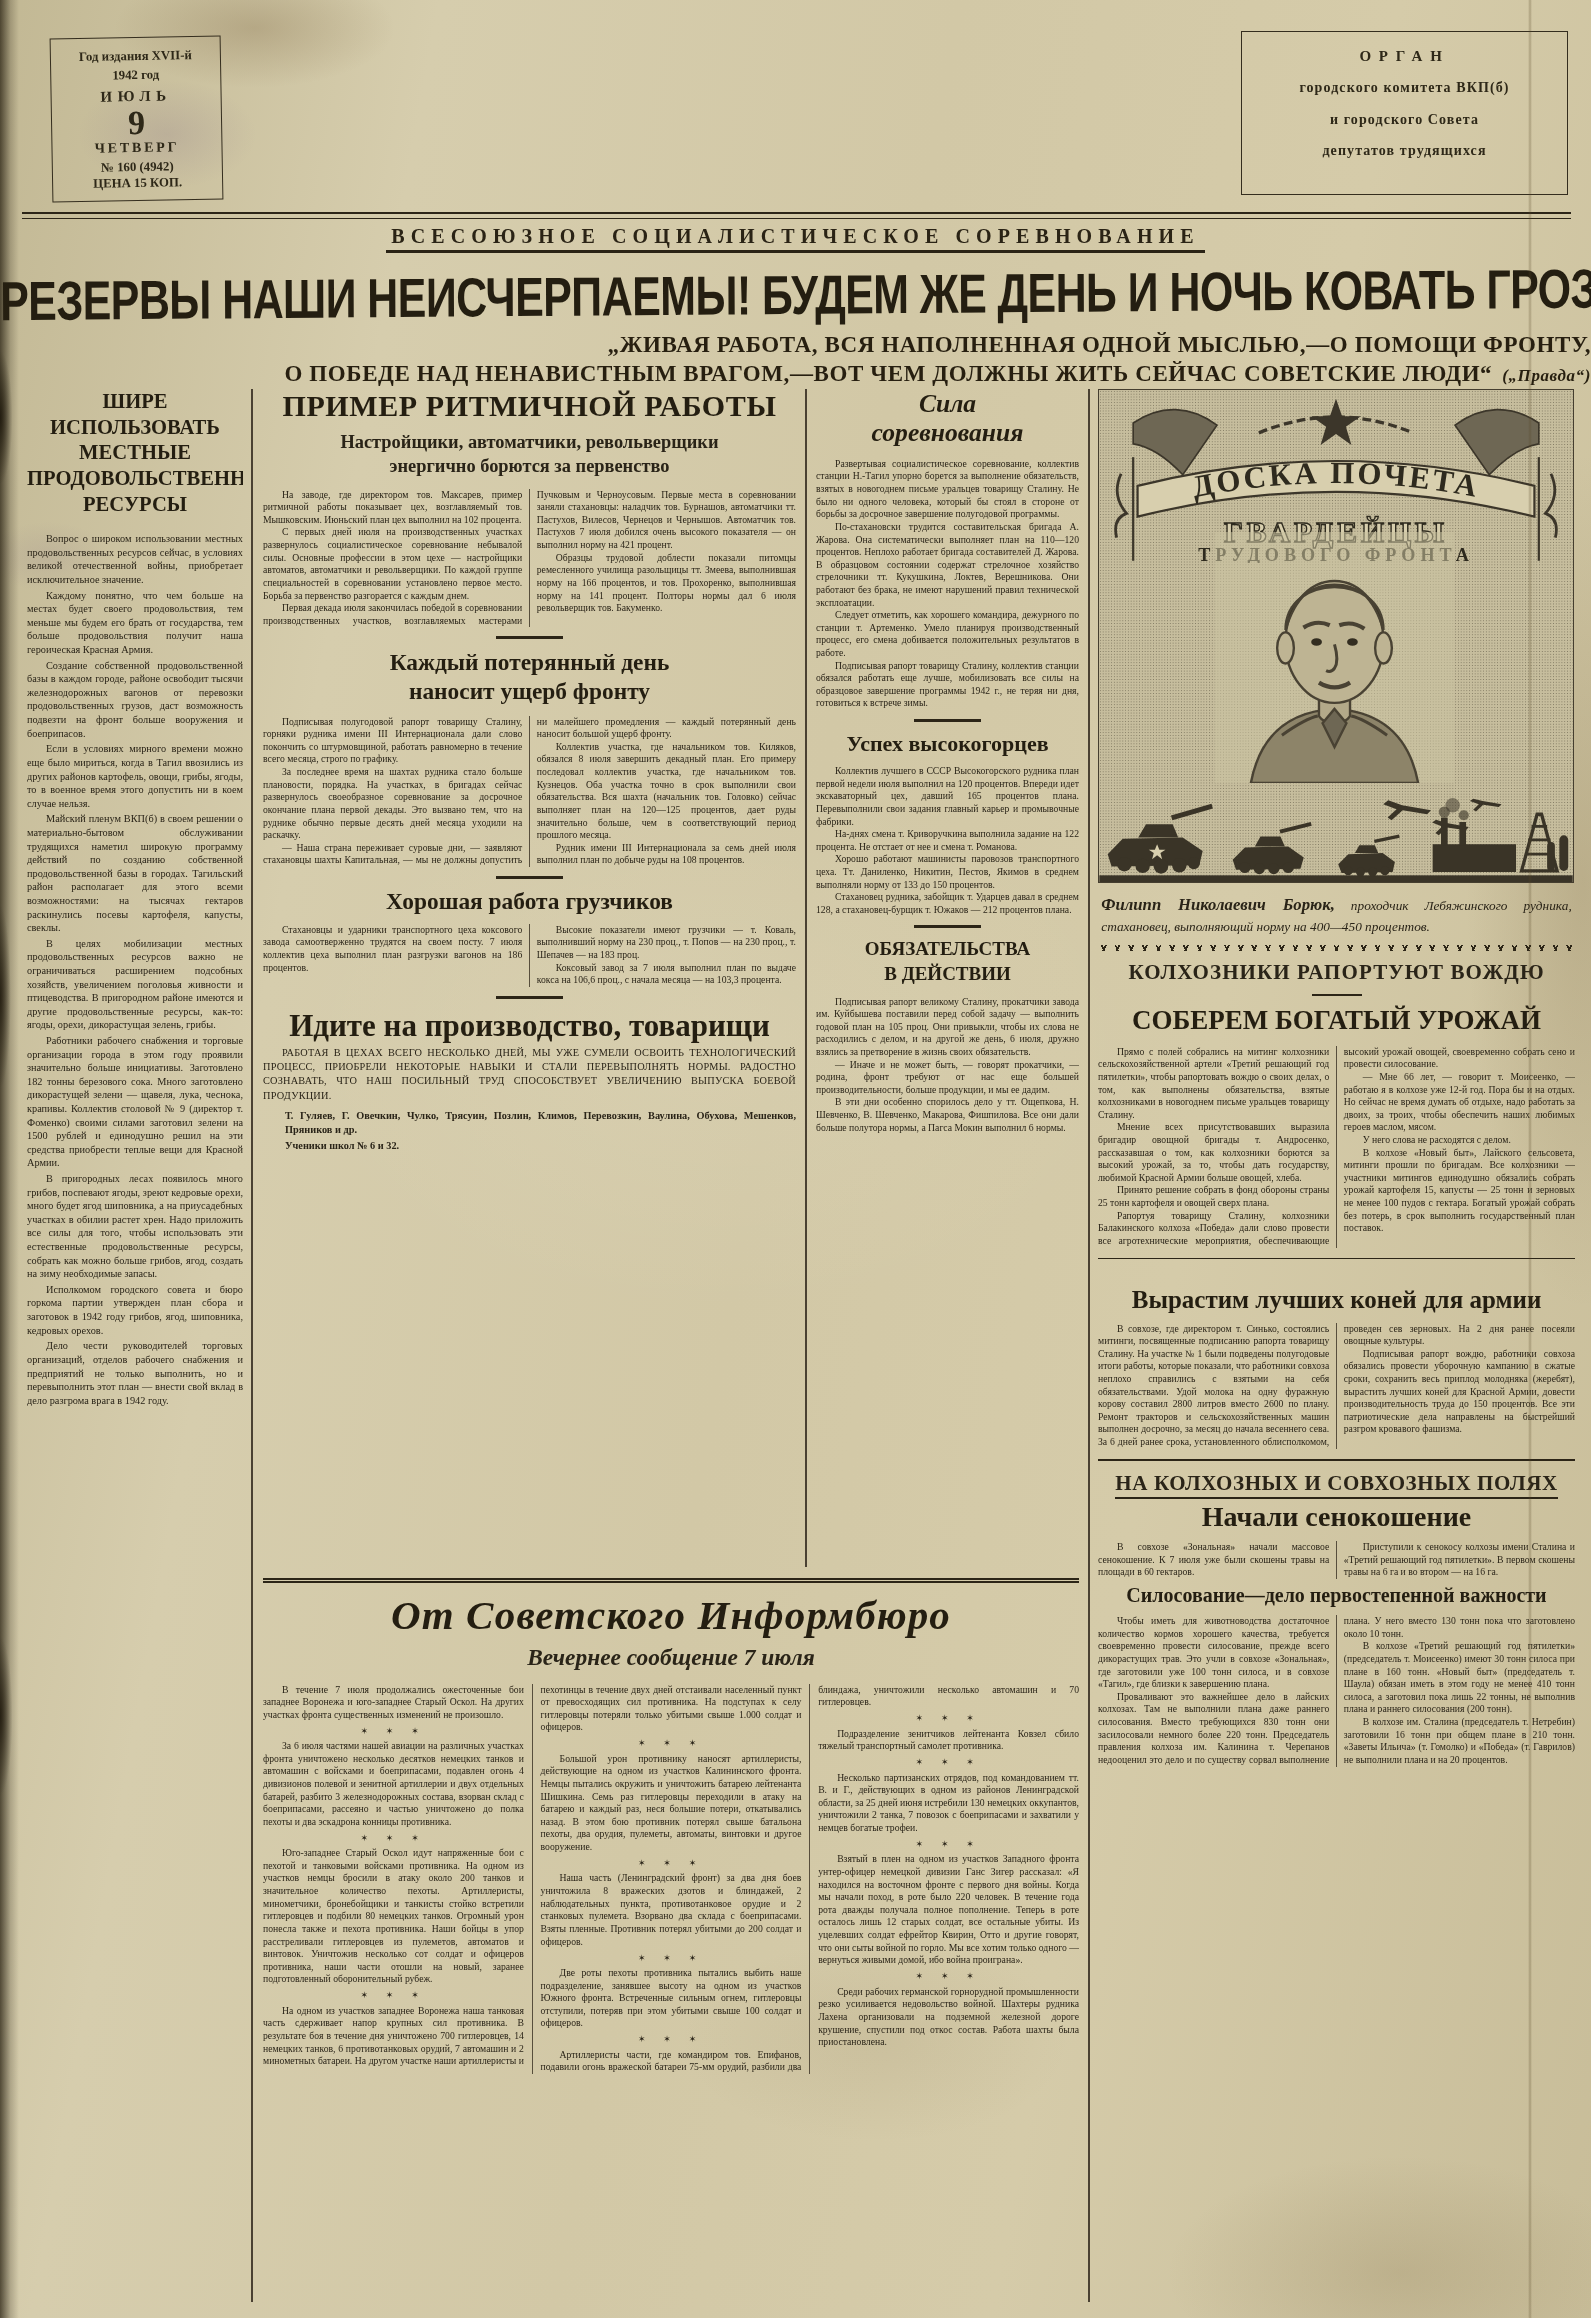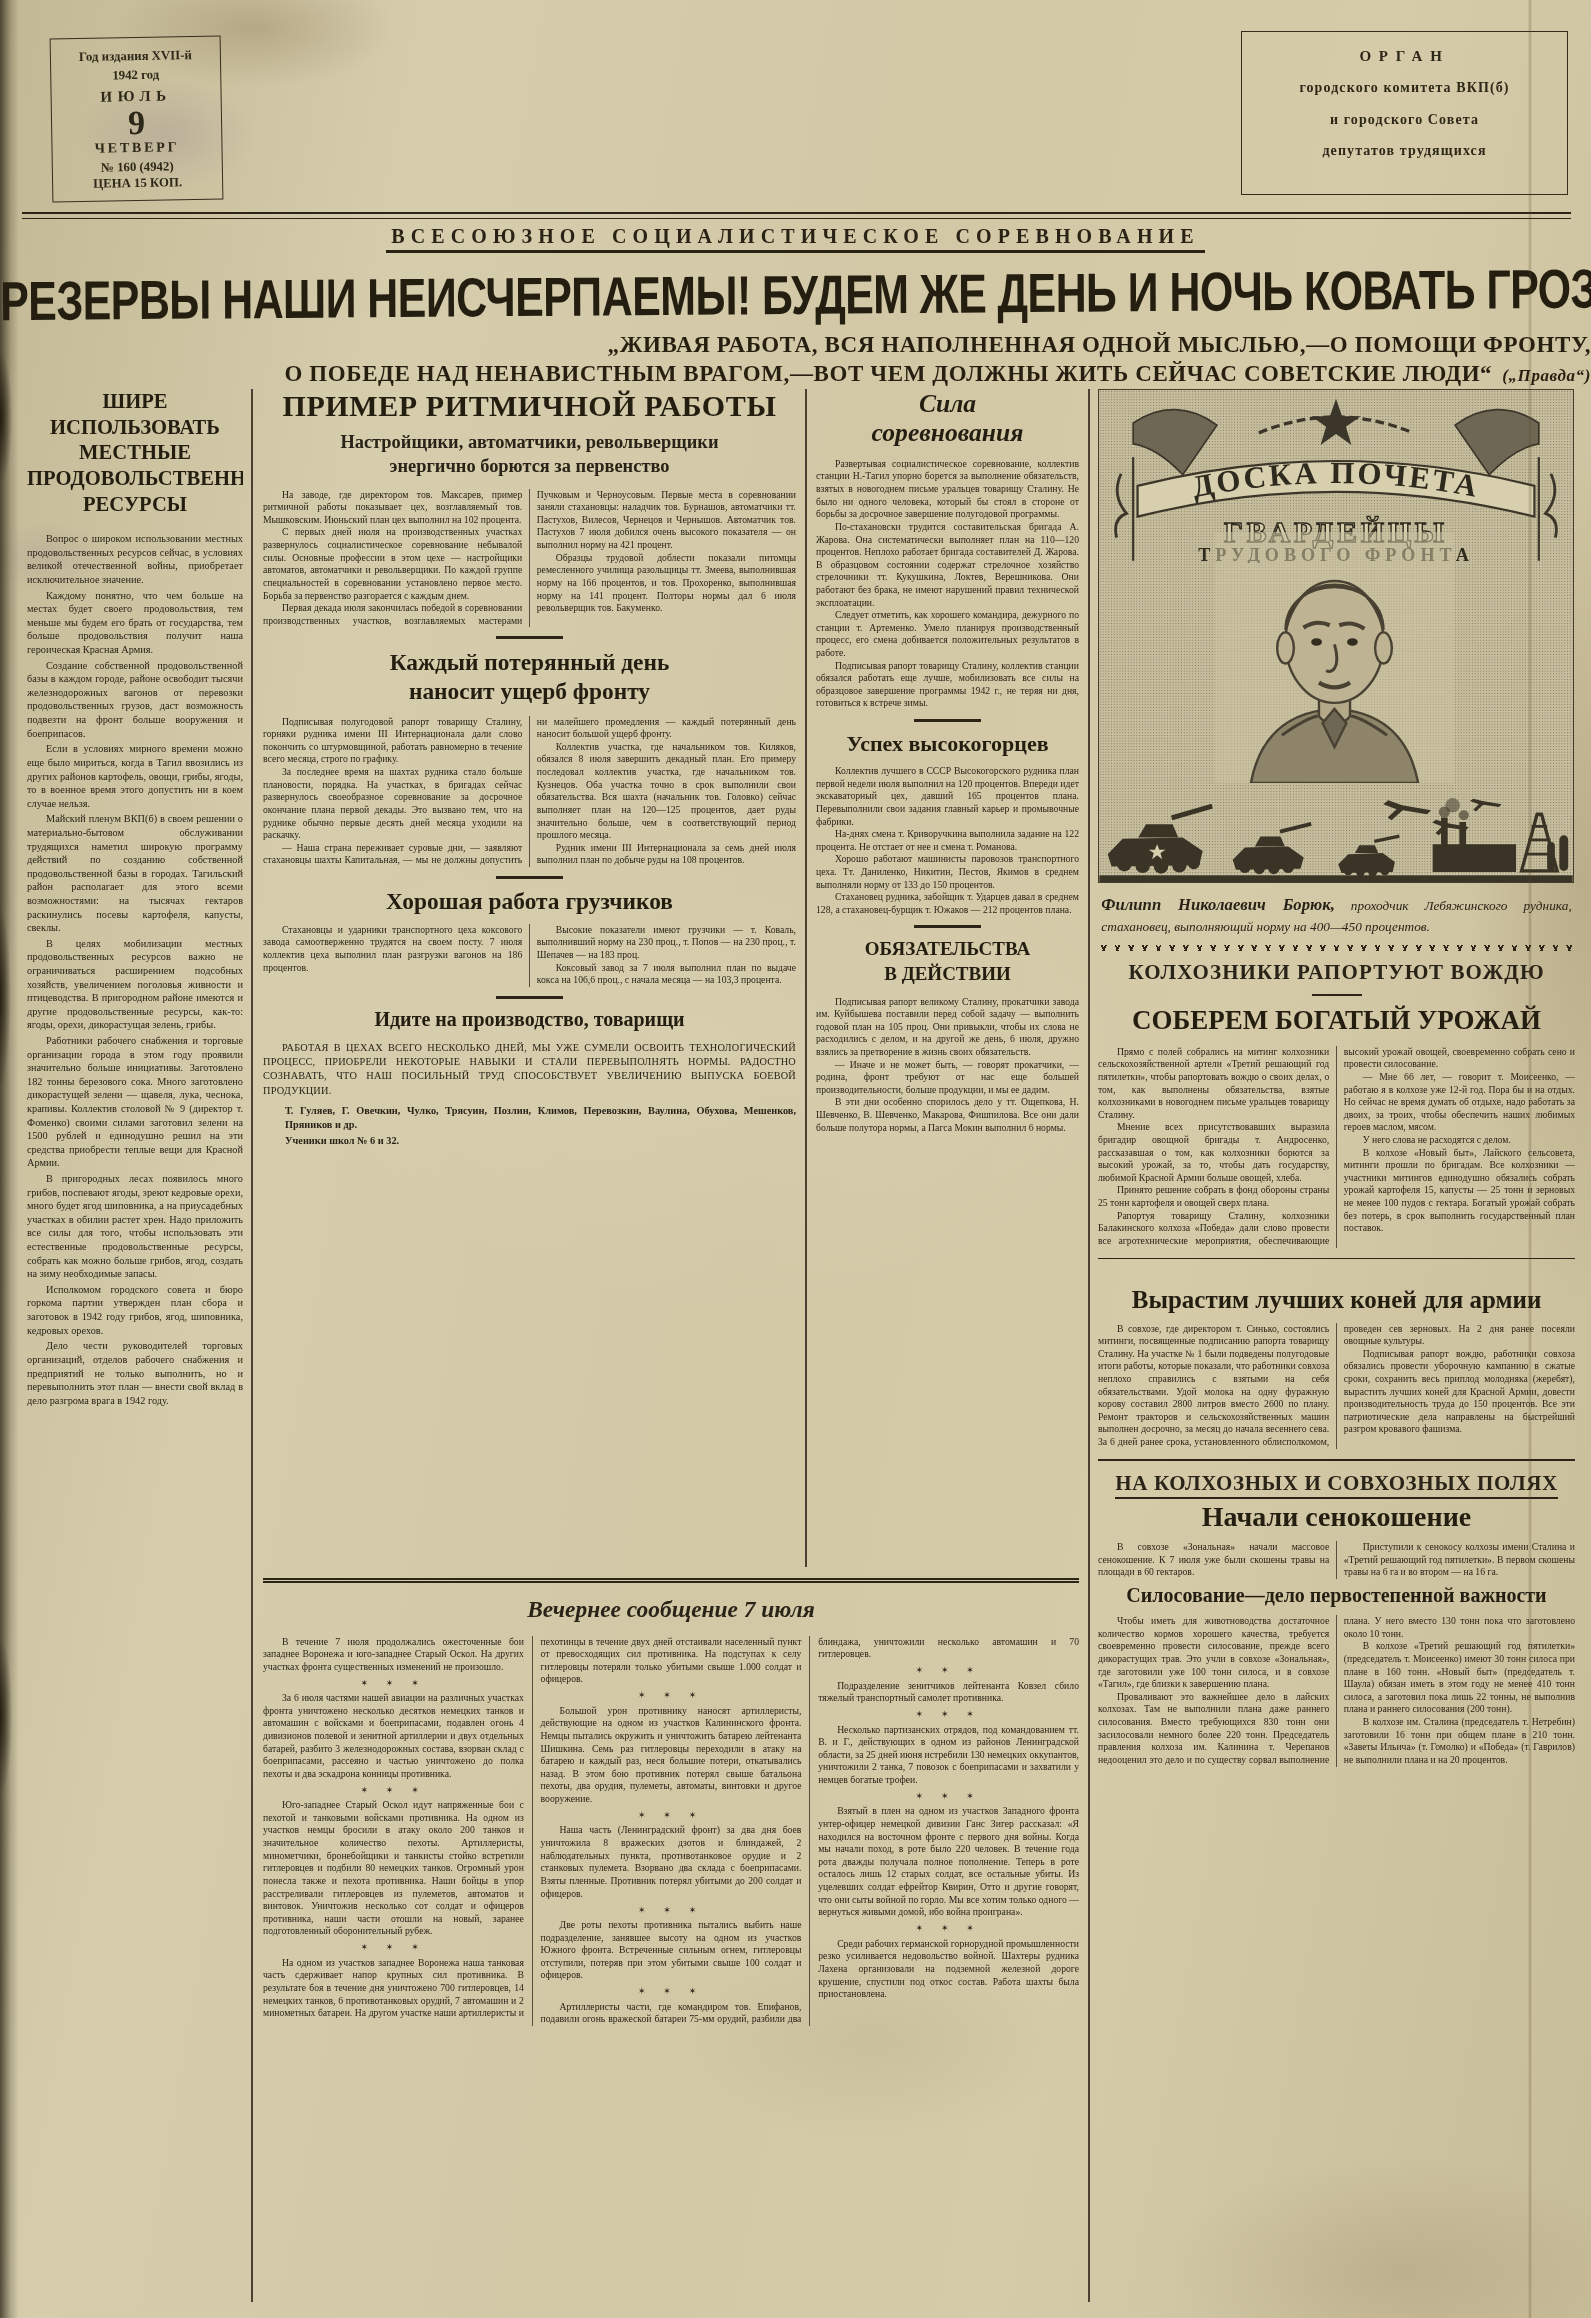--- a/index.html
+++ b/index.html
@@ -70,21 +70,21 @@
   .col-left{position:absolute;left:27px;top:389px;width:216px;height:1908px;overflow:hidden;}
   .col-left .ttl{font-size:20.6px;line-height:1.25;margin-bottom:14.5px;}
   .col-left .body-text p{font-size:10.3px;line-height:1.32;margin-bottom:2.2px;}
 
   
   .mid-top{position:absolute;left:263px;top:389px;width:533px;}
   .art-primer .ttl{font-size:30px;letter-spacing:0.6px;}
   .art-primer .subttl{font-size:18.4px;font-weight:bold;text-align:center;margin:7.8px 33px 10px;line-height:1.3;}
   .art-poteryanny .ttl{font-size:23.4px;line-height:1.25;margin-bottom:9px;}
   .art-gruz .ttl{font-size:23.4px;margin-bottom:9px;}
-  .art-idite .ttl{font-size:20px;margin-bottom:10px;}
+  .art-idite .ttl{font-size:31px;margin-bottom:2px;}
   .art-idite .body-text p{font-size:10.3px;letter-spacing:0.2px;line-height:1.4;}
   .signatures{font-size:10.3px;font-weight:bold;text-align:justify;margin:5.6px 0 0 22px;line-height:1.4;}
   .signoff{font-size:10.3px;font-weight:bold;margin:2.2px 0 0 22px;}
 
   
   .col-sila{position:absolute;left:816px;top:389px;width:263px;height:1175px;overflow:hidden;}
   .col-sila .ttl{font-size:25.6px;font-style:italic;line-height:1.15;margin-bottom:10px;}
   .col-sila .ttl2{font-size:22px;font-style:normal;margin:5.6px 0 9px;}
   .col-sila .ttl3{font-size:19px;font-style:normal;line-height:1.3;margin:5.6px 0 9px;}
 
@@ -250,20 +250,21 @@
 В ДЕЙСТВИИ</h2>
       <div class="body-text">
           <p>Подписывая рапорт великому Сталину, прокатчики завода им. Куйбышева поставили перед собой задачу — выполнить годовой план на 105 проц. Они привыкли, чтобы их слова не расходились с делом, и на другой же день, 6 июля, дружно взялись за претворение в жизнь своих обязательств.</p>
           <p>— Иначе и не может быть, — говорят прокатчики, — родина, фронт требуют от нас еще большей производительности, больше продукции, и мы ее дадим.</p>
           <p>В эти дни особенно спорилось дело у тт. Ощепкова, Н. Шевченко, В. Шевченко, Макарова, Фишпилова. Все они дали больше полутора нормы, а Пагса Мокин выполнил 6 нормы.</p>
         </div>
     </section>
   </div>
 
   <section class="informburo">
+    <h2 class="ttl">От Советского Информбюро</h2>
     <div class="subttl">Вечернее сообщение 7 июля</div>
     <div class="body-text cols3">
         <p>В течение 7 июля продолжались ожесточенные бои западнее Воронежа и юго-западнее Старый Оскол. На других участках фронта существенных изменений не произошло.</p>
         <div class="stars">✶ ✶ ✶</div>
         <p>За 6 июля частями нашей авиации на различных участках фронта уничтожено несколько десятков немецких танков и автомашин с войсками и боеприпасами, подавлен огонь 4 дивизионов полевой и зенитной артиллерии и двух отдельных батарей, разбито 3 железнодорожных состава, взорван склад с боеприпасами, рассеяно и частью уничтожено до полка пехоты и два эскадрона конницы противника.</p>
         <div class="stars">✶ ✶ ✶</div>
         <p>Юго-западнее Старый Оскол идут напряженные бои с пехотой и танковыми войсками противника. На одном из участков немцы бросили в атаку около 200 танков и значительное количество пехоты. Артиллеристы, минометчики, бронебойщики и танкисты стойко встретили гитлеровцев и подбили 80 немецких танков. Огромный урон понесла также и пехота противника. Наши бойцы в упор расстреливали гитлеровцев из пулеметов, автоматов и винтовок. Уничтожив несколько сот солдат и офицеров противника, наши части отошли на новый, заранее подготовленный оборонительный рубеж.</p>
         <div class="stars">✶ ✶ ✶</div>
         <p>На одном из участков западнее Воронежа наша танковая часть сдерживает напор крупных сил противника. В результате боя в течение дня уничтожено 700 гитлеровцев, 14 немецких танков, 6 противотанковых орудий, 7 автомашин и 2 минометных батареи. На другом участке наши артиллеристы и пехотинцы в течение двух дней отстаивали населенный пункт от превосходящих сил противника. На подступах к селу гитлеровцы потеряли только убитыми свыше 1.000 солдат и офицеров.</p>
         <div class="stars">✶ ✶ ✶</div>

